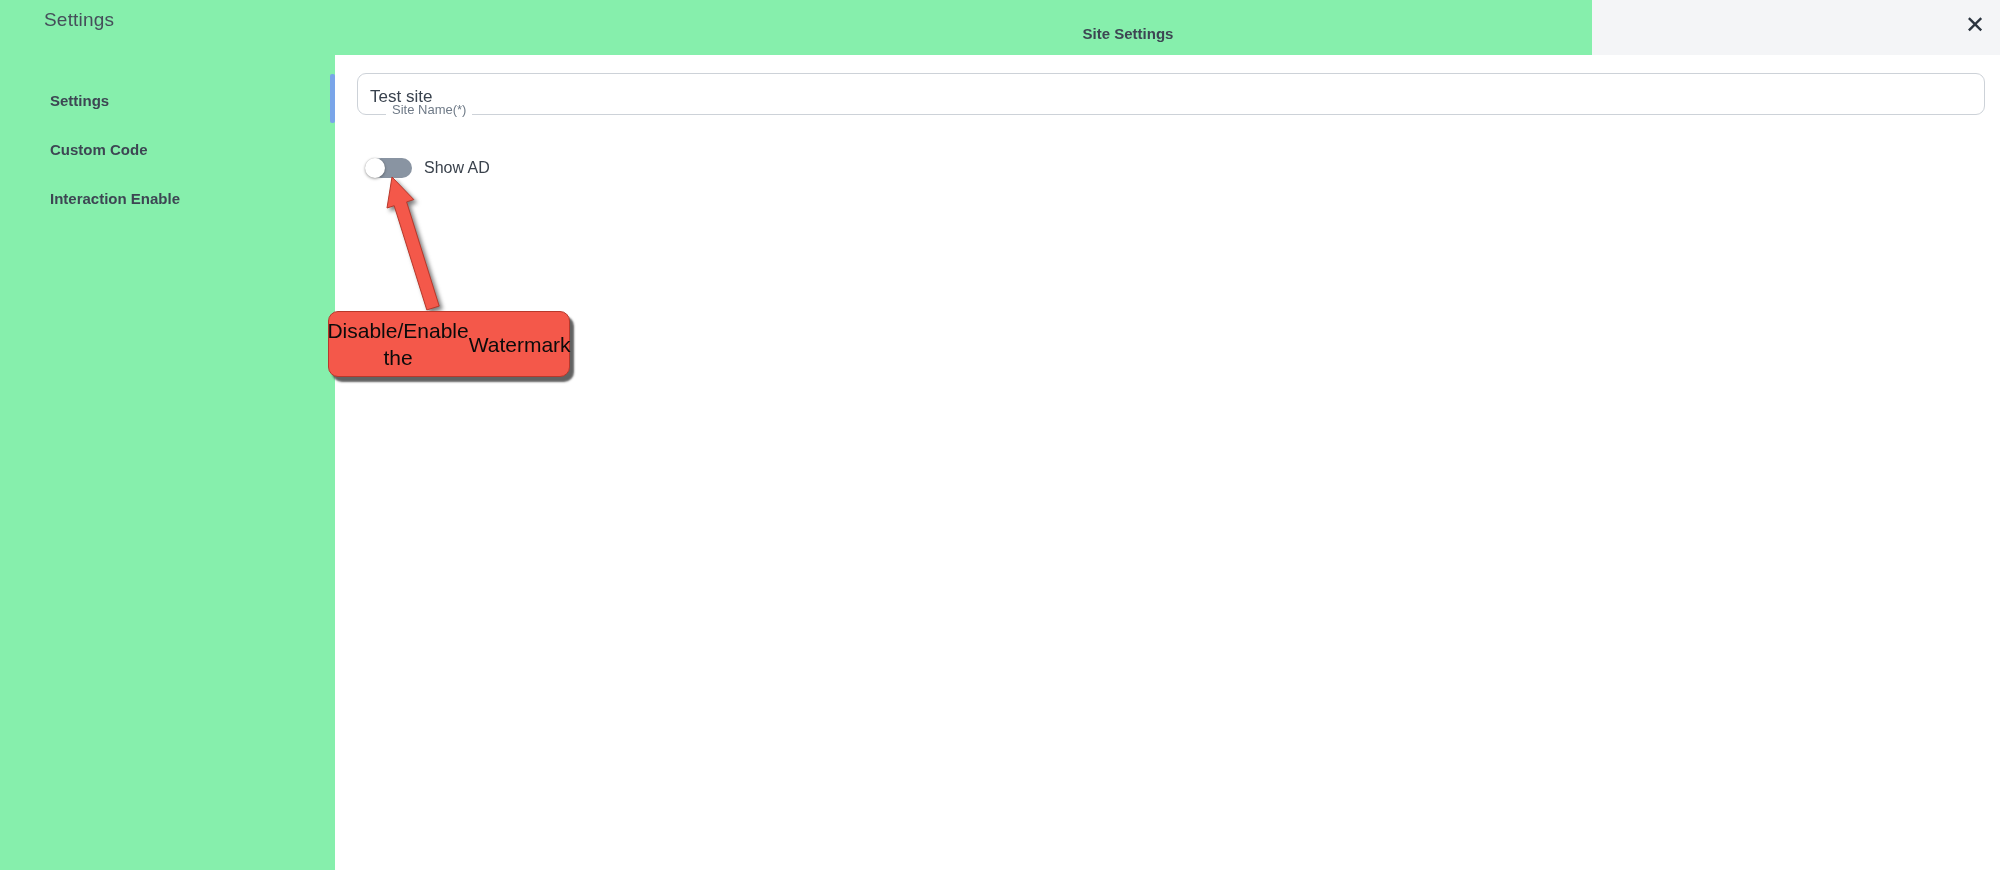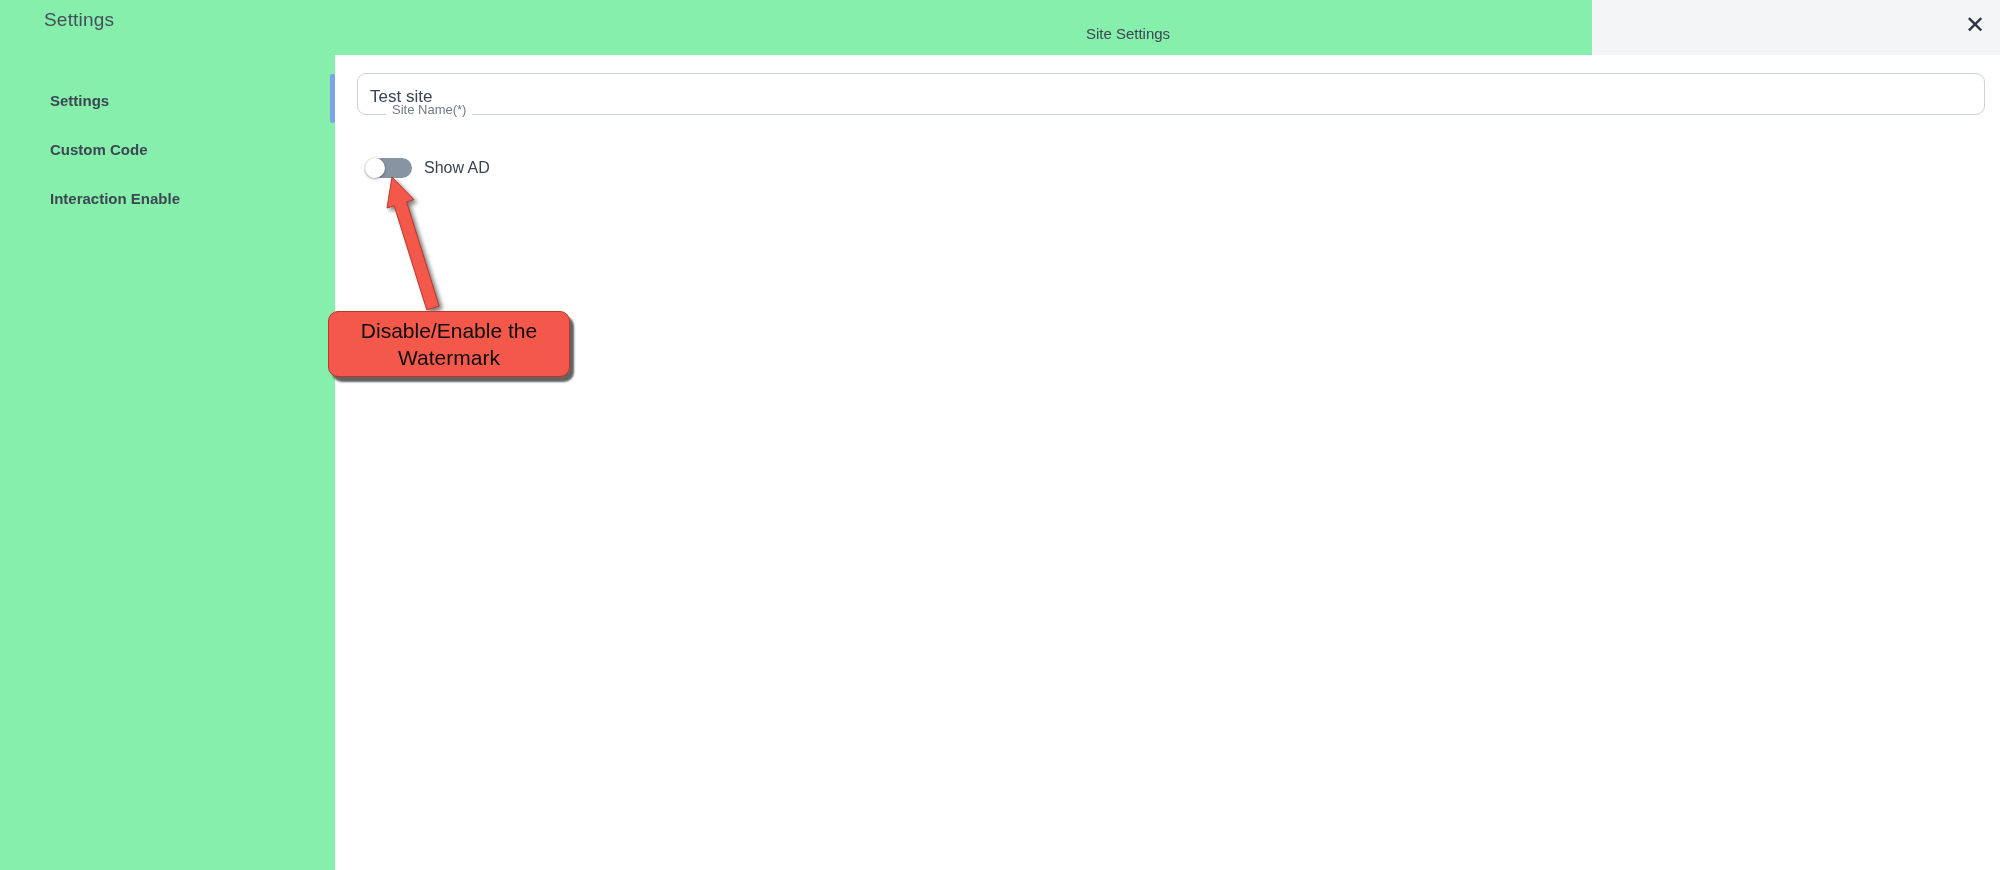--- a/index.html
+++ b/index.html
@@ -22,21 +22,21 @@
     font-size: 19px;
     color: #454e5a;
     font-weight: 400;
     letter-spacing: 0.2px;
   }
   .dialog-title {
     position: absolute;
     left: 1128px; top: 25px;
     transform: translateX(-50%);
     font-size: 15px;
-    font-weight: 400;
+    font-weight: 700;
     color: #3d4653;
   }
   .close-btn {
     position: absolute;
     left: 1958px; top: 8px;
     width: 34px; height: 34px;
     display: flex; align-items: center; justify-content: center;
     font-size: 24px;
     color: #2c3540;
     cursor: pointer;
@@ -156,21 +156,21 @@
   
   .callout {
     position: absolute;
     left: 328px; top: 311px;
     width: 242px; height: 66px;
     background: #f4584a;
     border: 1px solid #b8382b;
     border-radius: 10px;
     box-shadow: 4px 5px 2px rgba(70,70,70,0.85);
     display: flex;
-    flex-direction: column;
+    flex-direction: row;
     align-items: center;
     justify-content: center;
     text-align: center;
     z-index: 20;
   }
   .callout .callout-line {
     font-family: "Liberation Sans", sans-serif;
     font-size: 21px;
     line-height: 27px;
     color: #0b0b0b;

